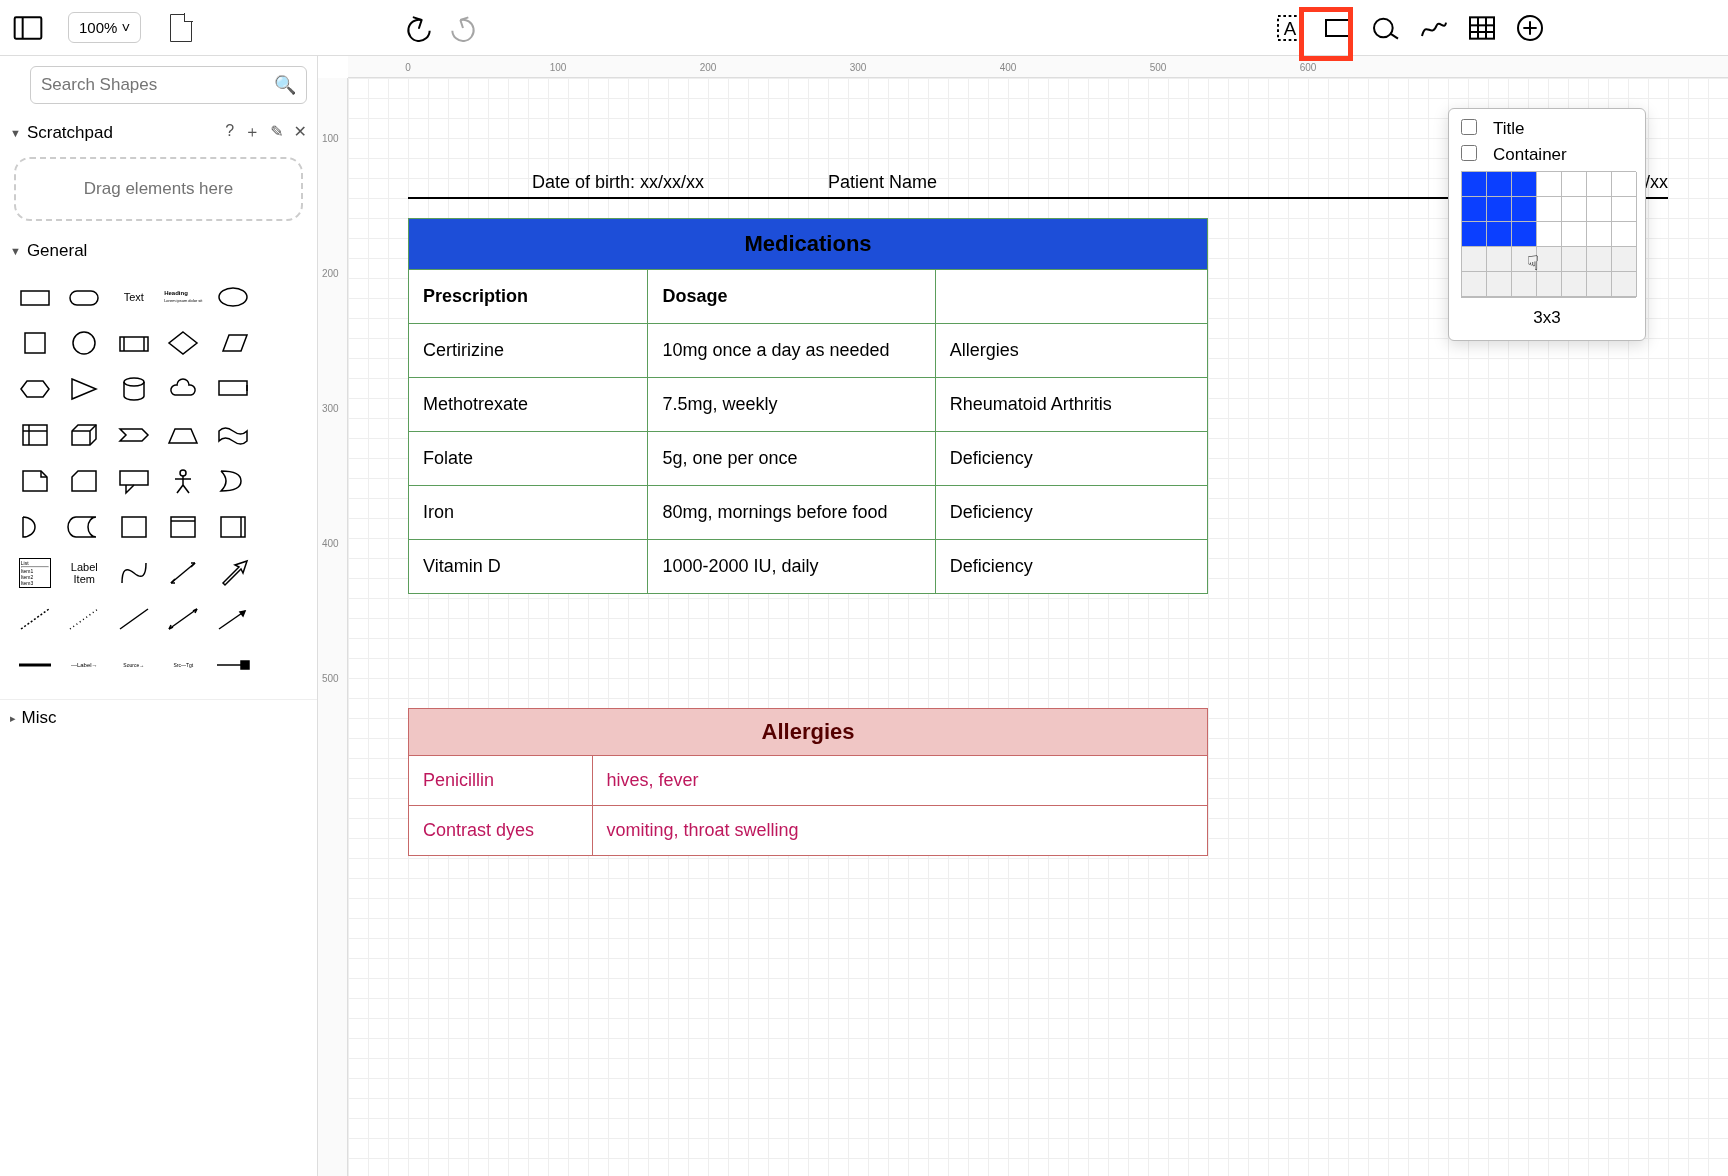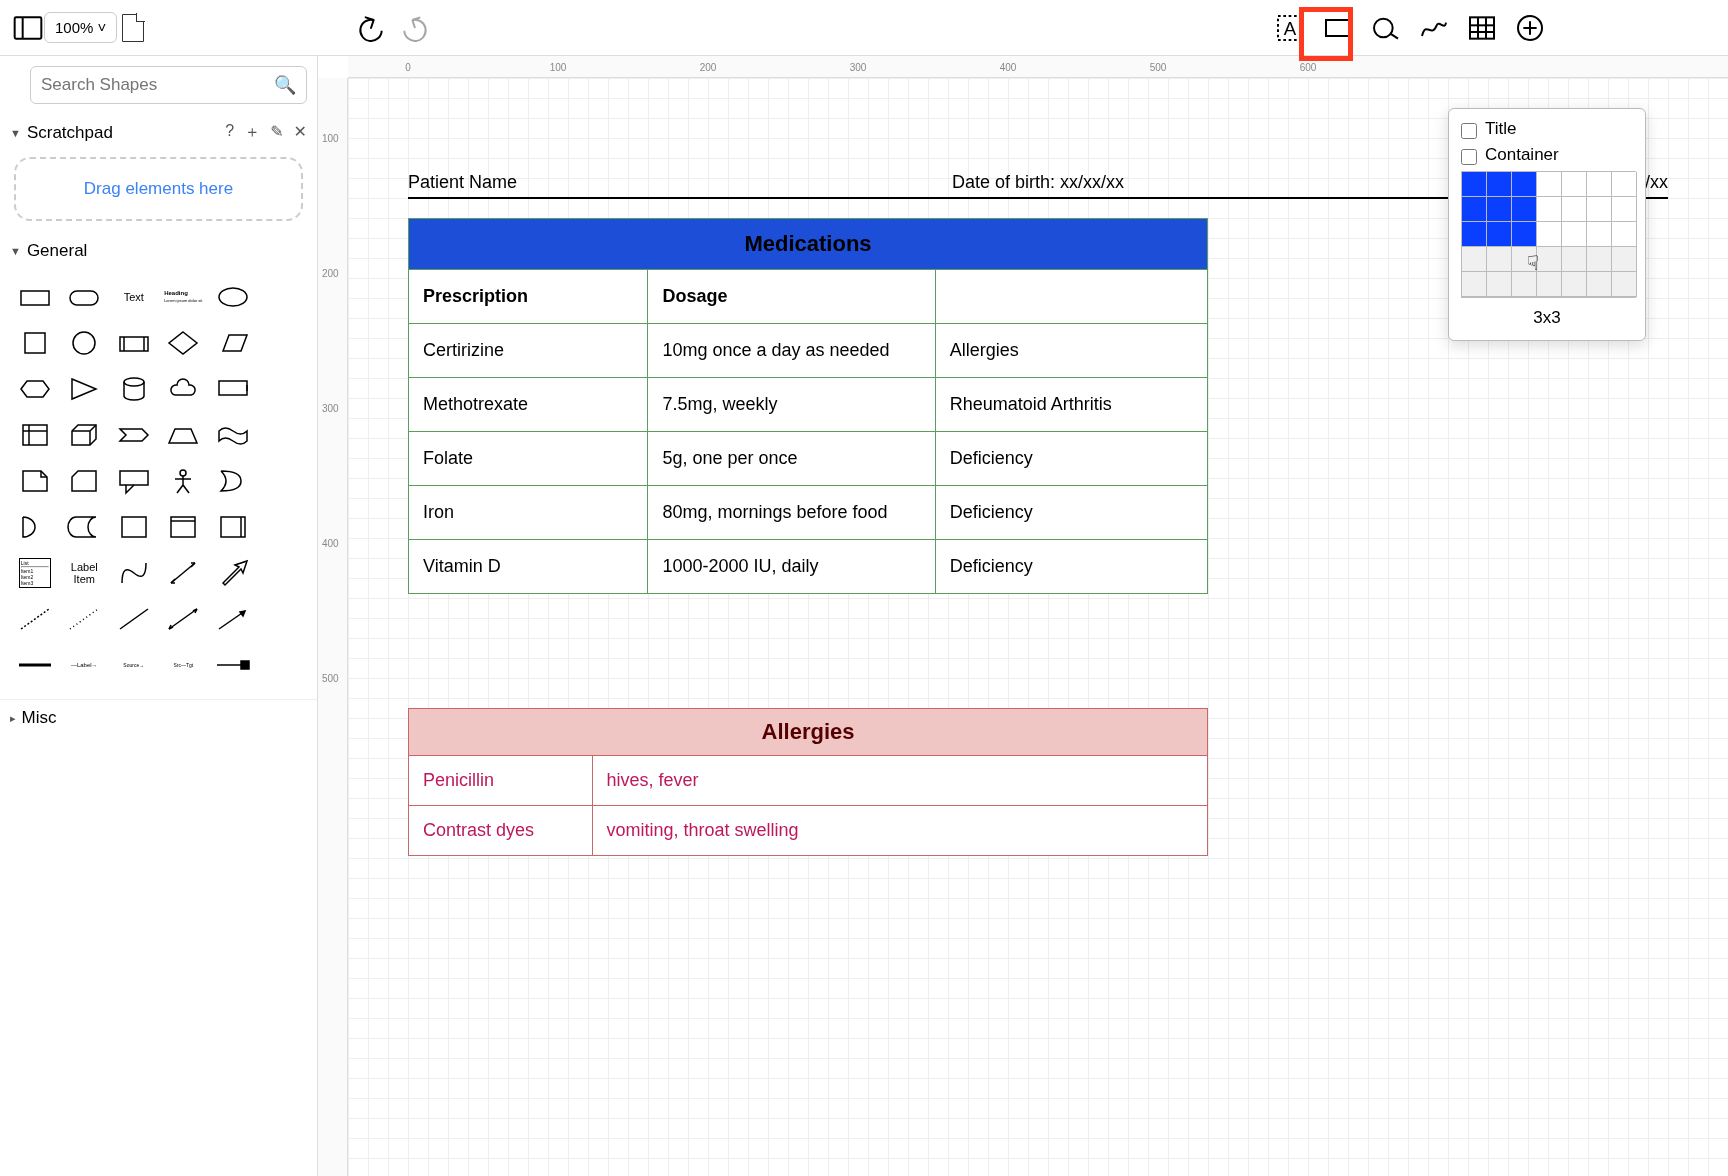--- a/index.html
+++ b/index.html
@@ -1,40 +1,40 @@
 <!DOCTYPE html>
 <html><head>
 <meta charset="utf-8">
 <style>
 * { box-sizing: border-box; margin: 0; padding: 0; }
 body { font-family: -apple-system, Helvetica, Arial, sans-serif; font-size: 14px; color: #000; background: #fff; overflow: hidden; }
 
 .toolbar { height: 56px; border-bottom: 1px solid #ddd; display: flex; align-items: center; padding: 0 12px; gap: 6px; }
-.tb-left { display: flex; align-items: center; gap: 0; }
+.tb-left { display: flex; align-items: center; gap: 24px; }
 .tb-center { display: flex; align-items: center; gap: 12px; margin-left: 200px; }
 .tb-right { display: flex; align-items: center; gap: 16px; margin-left: auto; margin-right: 170px; }
 
 .icon-btn { width: 32px; height: 32px; display: flex; align-items: center; justify-content: center; cursor: pointer; border-radius: 4px; }
 .zoom-select { border: 1px solid #ccc; border-radius: 6px; padding: 6px 10px; font-size: 15px; display: flex; align-items: center; gap: 4px; cursor: pointer; background: #fff; }
 .page-icon { width: 22px; height: 28px; border: 1.5px solid #333; position: relative; border-radius: 0 5px 0 0; }
 .page-icon::after { content:""; position:absolute; top:-1.5px; right:-1.5px; width:8px; height:8px; background:#fff; border-left:1.5px solid #333; border-bottom:1.5px solid #333; }
 
 .main { display: flex; height: calc(100vh - 56px); }
 .sidebar { width: 318px; border-right: 1px solid #ddd; background: #fff; display: flex; flex-direction: column; }
 .search-wrap { padding: 10px; }
 .search { width: 100%; border: 1px solid #ccc; border-radius: 6px; padding: 8px 32px 8px 10px; font-size: 17px; background: #fff; }
 .search-container { position: relative; margin-left: 20px; }
 .search-container .mag { position:absolute; right: 10px; top: 50%; transform: translateY(-50%); color:#888; font-size:18px;}
 
 .section-hdr { display: flex; align-items: center; padding: 8px 10px; font-size: 17px; font-weight: 500; gap: 6px; }
 .section-hdr .caret { font-size: 11px; color:#555;}
 .section-tools { margin-left: auto; display: flex; gap: 10px; color:#555; font-size:16px;}
 .section-tools span { cursor:pointer; }
 
-.dropzone { margin: 6px 14px 12px; border: 2px dashed #ccc; border-radius: 16px; padding: 20px; text-align: center; color: #3b82f6; font-size: 17px; }
+.dropzone { margin: 6px 14px 12px; border: 2px dashed #ccc; border-radius: 16px; padding: 20px; text-align: center; color: #737373; font-size: 17px; }
 
 .shapes-grid { padding: 8px 10px; display: grid; grid-template-columns: repeat(6, 1fr); gap: 6px 0; }
 .shape-cell { height: 40px; display:flex; align-items:center; justify-content:center; cursor:pointer; }
 .shape-cell svg { width: 36px; height: 28px; }
 .shape-label { font-size:11px; text-align:center; }
 
 .canvas-wrap { flex: 1; position: relative; background: #fff; overflow: hidden; }
 .ruler-h { position:absolute; top:0; left:30px; right:0; height:22px; border-bottom:1px solid #ddd; background:#fafafa; font-size:10px; color:#888; }
 .ruler-v { position:absolute; top:22px; left:0; width:30px; bottom:0; border-right:1px solid #ddd; background:#fafafa; font-size:10px; color:#888; }
 .ruler-h .lbl { position:absolute; top:6px; transform:translateX(-50%); }
@@ -58,21 +58,21 @@
 .all-title { background:#f0c6c5; text-align:center; font-weight:700; padding:10px; font-size:22px; color:#500; border-bottom:1px solid #c76868;}
 .all-row { display:flex; border-bottom:1px solid #c76868; }
 .all-row:last-child{border-bottom:none;}
 .all-row > div { padding:14px; border-right:1px solid #c76868; color:#be185d;}
 .all-row > div:last-child{border-right:none;}
 .ac1{width:23%;} .ac2{width:77%;}
 
 .highlight-box { position:absolute; top:-5px; right: 193px; width:54px; height:54px; border:5px solid #ff3b1f; z-index:50; }
 
 .popover { position:absolute; top:52px; right:82px; width:198px; background:#fff; border:1px solid #bbb; border-radius:6px; box-shadow:0 4px 16px rgba(0,0,0,0.15); padding:10px 12px 12px; z-index:60; }
-.popover label { display:flex; align-items:flex-end; gap:8px; font-size:17px; margin-bottom:6px; cursor:pointer;}
+.popover label { display:flex; align-items:flex-start; gap:16px; font-size:17px; margin-bottom:6px; cursor:pointer;}
 .popover input[type=checkbox]{ width:16px; height:16px; }
 .grid-picker { margin-top:6px; display:grid; grid-template-columns:repeat(7,1fr); gap:0; border:1px solid #bbb; width:175px;}
 .gp-cell { width:25px; height:25px; border-right:1px solid #bbb; border-bottom:1px solid #bbb; background:#fff;}
 .gp-cell.sel { background:#0b3fff; }
 .gp-cell.hi { background:#f0f0f0; }
 .gp-dim { text-align:center; font-size:17px; margin-top:10px; }
 .cursor-hand { position:absolute; font-size:20px; top: 142px; left: 78px; pointer-events:none; color:#000; }
 
 svg { stroke:#000; stroke-width:1.5; fill:none; }
 </style>
@@ -443,22 +443,22 @@
     <div class="ruler-v">
       <span class="lbl" style="top:60px">100</span>
       <span class="lbl" style="top:195px">200</span>
       <span class="lbl" style="top:330px">300</span>
       <span class="lbl" style="top:465px">400</span>
       <span class="lbl" style="top:600px">500</span>
     </div>
 
     <div class="canvas">
       <div class="patient-line">
+        <div class="pl-cell" style="text-align:center">Date of birth: xx/xx/xx</div>
         <div class="pl-cell">Patient Name</div>
-        <div class="pl-cell" style="text-align:center">Date of birth: xx/xx/xx</div>
         <div class="pl-cell" style="text-align:right">xx/xx/xx</div>
       </div>
 
       <div class="med-table">
         <div class="med-title">Medications</div>
         <div class="med-row med-hdr">
           <div class="mc1">Prescription</div>
           <div class="mc2">Dosage</div>
           <div class="mc3"></div>
         </div>

